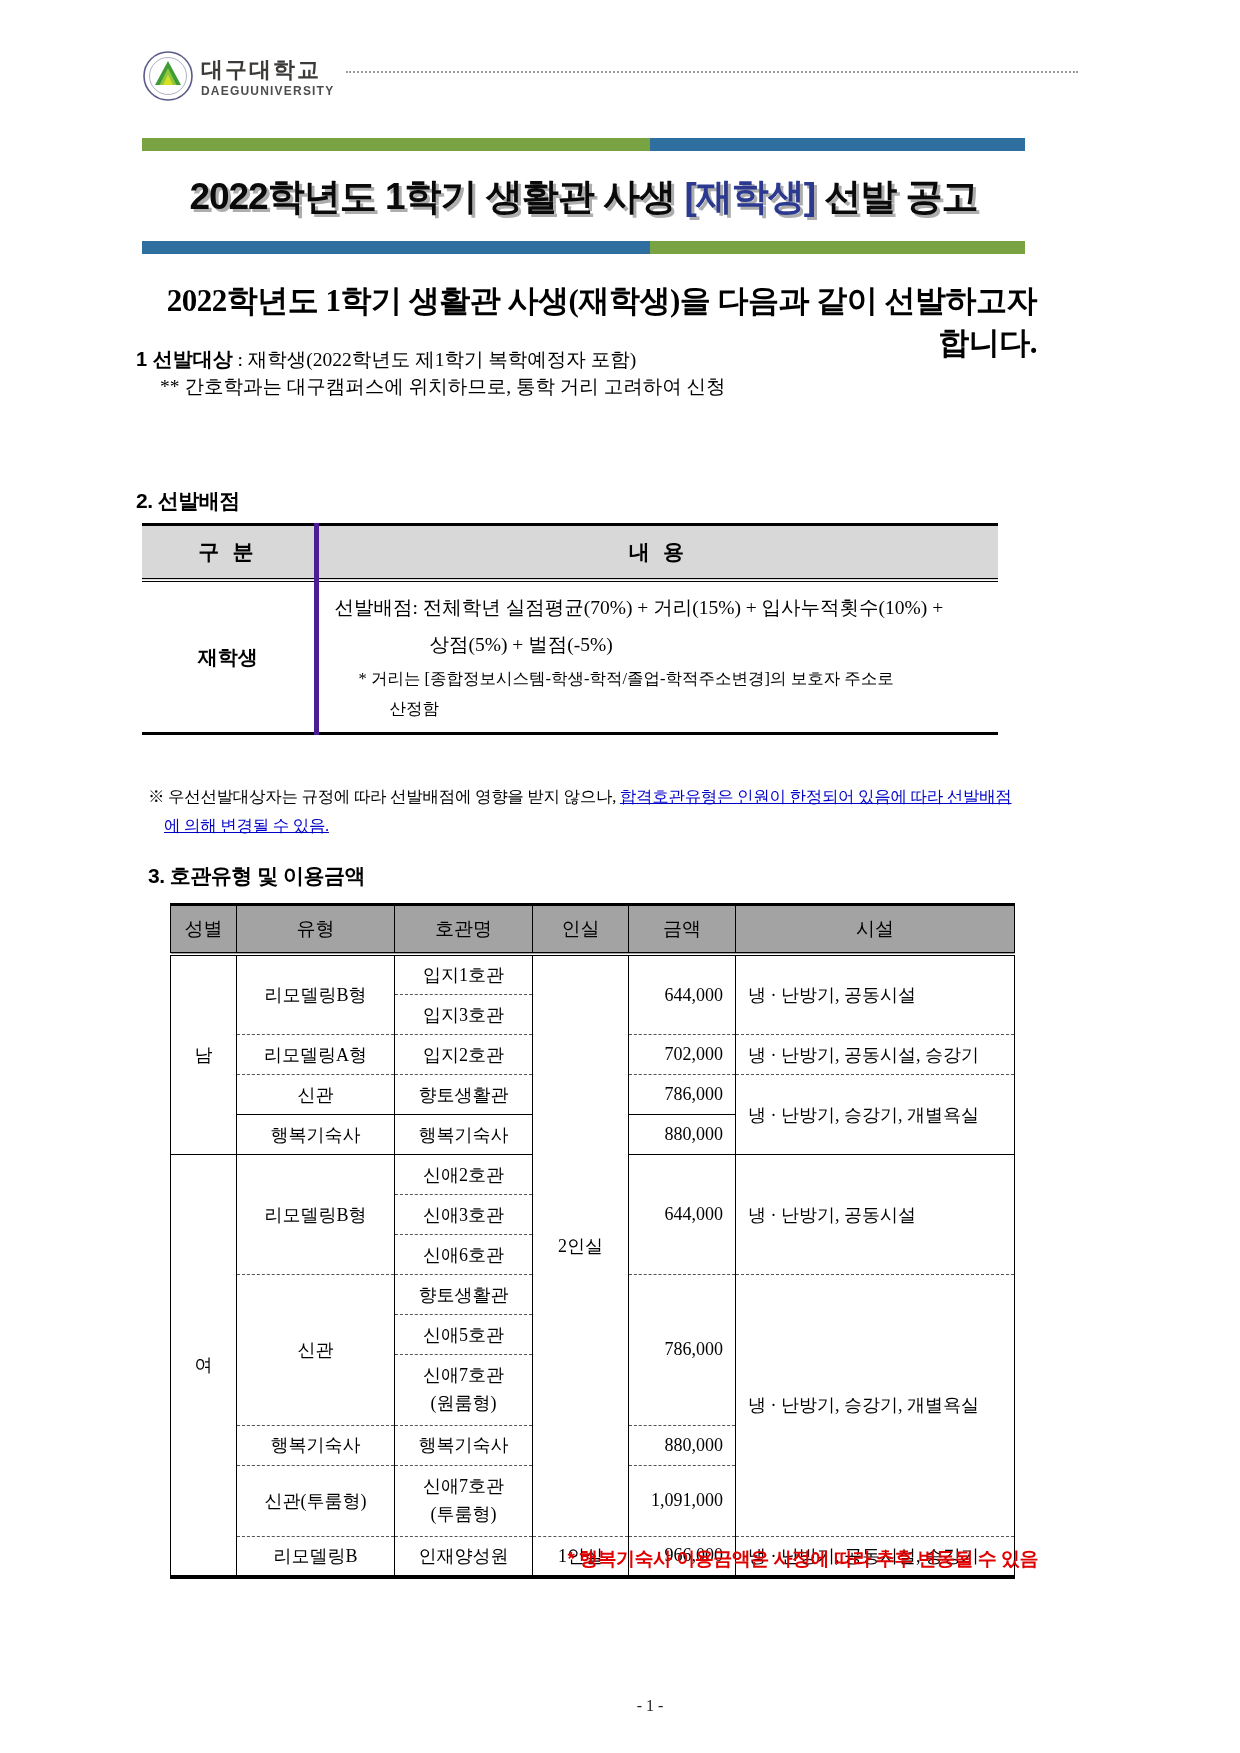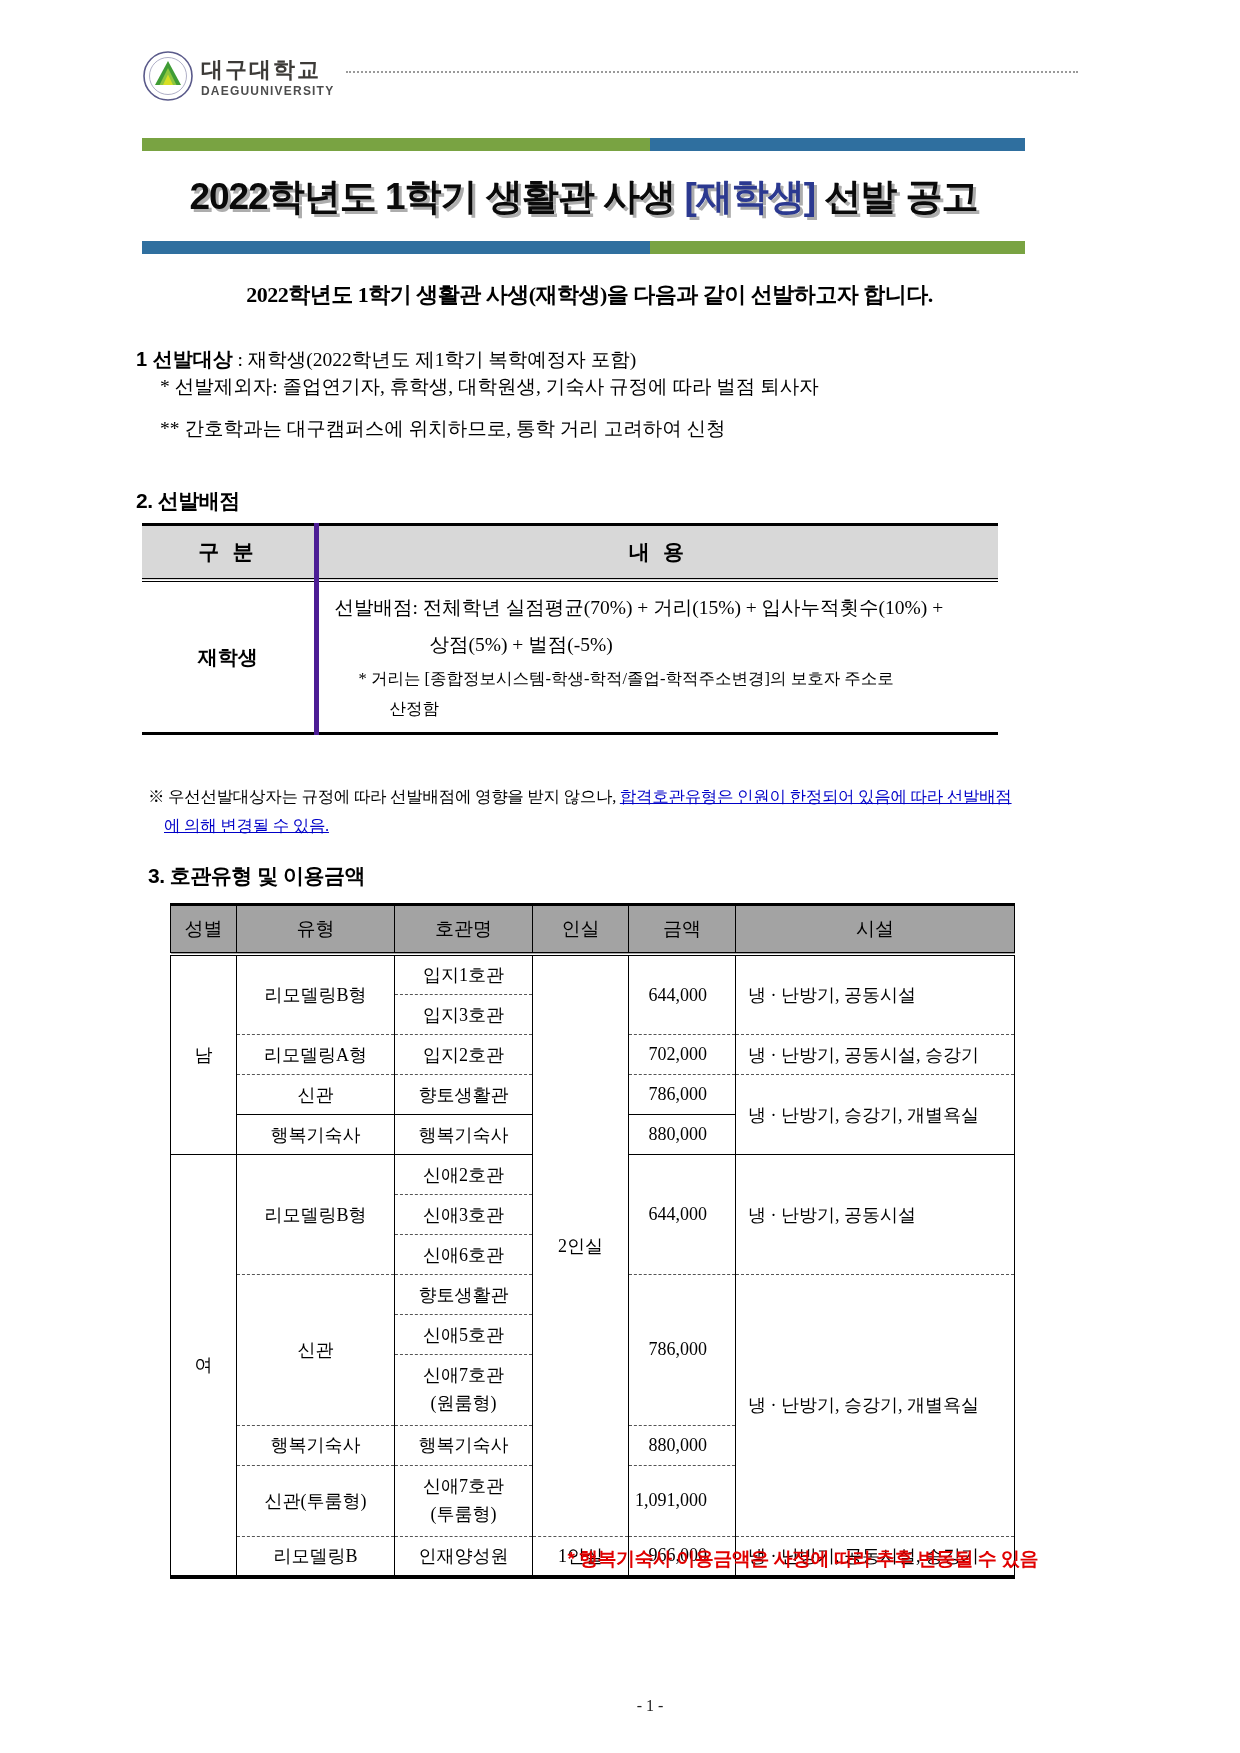--- a/index.html
+++ b/index.html
@@ -39,21 +39,21 @@
     text-align: center; padding: 21px 0 19px;
     font-family: "Liberation Sans", "DejaVu Sans", sans-serif;
     font-weight: bold; font-size: 37px; letter-spacing: -1px;
     color: #0a0a0a; text-shadow: 3px 3px 0 #adadad;
     white-space: nowrap;
   }
   .banner-title .hl { color: #2B3990; margin-top: 26px; }
   
   .subtitle {
     position: absolute; top: 280px; left: 112px; width: 895px;
-    text-align: center; font-weight: bold; font-size: 22px; letter-spacing: -0.5px;
+    text-align: right; font-weight: bold; font-size: 31px; letter-spacing: -0.5px;
   }
   
   .section1 { position: absolute; top: 346px; left: 106px; right: 110px; font-size: 19.5px; }
   .s1-head { font-family: "Liberation Sans", "DejaVu Sans", sans-serif; font-weight: bold; font-size: 20px; }
   .s1-line { margin-bottom: 0; }
   .s1-sub { margin-left: 24px; margin-bottom: 15px; font-size: 19.5px; }
   
   .sec-heading {
     position: absolute; left: 106px;
     font-family: "Liberation Sans", "DejaVu Sans", sans-serif;
@@ -92,21 +92,21 @@
     border-collapse: collapse;
     border-top: 3px solid #000; border-bottom: 4px solid #000;
     font-size: 18px;
   }
   .t3 th, .t3 td { border-left: 1px solid #000; border-right: 1px solid #000; vertical-align: middle; }
   .t3 th {
     background: #a3a3a3; border-bottom: 4px double #000;
     font-weight: normal; font-size: 19px; padding: 10px 0; text-align: center;
   }
   .t3 td { text-align: center; padding: 7px 4px; height: 40px; }
-  .t3 td.price { text-align: right; padding-right: 28px; }
+  .t3 td.price { text-align: right; padding-right: 12px; }
   .t3 td.fac { text-align: left; padding-left: 12px; }
   .t3 td.bb-dash { border-bottom: 1px dashed #555; }
   .t3 td.bb-solid { border-bottom: 1px solid #000; }
   .t3 .two-line div { line-height: 1.55; }
   
   .red-note {
     position: absolute; top: 1546px; left: 140px; width: 868px;
     text-align: right; color: #E00000; font-weight: bold; font-size: 19px;
     font-family: "Liberation Sans", "DejaVu Sans", sans-serif; letter-spacing: -0.5px;
   }
@@ -143,21 +143,20 @@
   <div class="banner">
     <div class="bar bar-top"></div>
     <div class="banner-title"><span>2022학년도 1학기 생활관 사생 </span><span class="hl">[재학생]</span><span> 선발 공고</span></div>
     <div class="bar bar-bottom"></div>
   </div>
 
   <div class="subtitle">2022학년도 1학기 생활관 사생(재학생)을 다음과 같이 선발하고자 합니다.</div>
 
   <div class="section1">
     <div class="s1-line"><span class="s1-head">1 선발대상</span><span> : 재학생(2022학년도 제1학기 복학예정자 포함)</span></div>
-    <div class="s1-sub">* 선발제외자: 졸업연기자, 휴학생, 대학원생, 기숙사 규정에 따라 벌점 퇴사자</div>
     <div class="s1-sub">** 간호학과는 대구캠퍼스에 위치하므로, 통학 거리 고려하여 신청</div>
   </div>
 
   <div class="sec-heading sec2-heading">2. 선발배점</div>
 
   <table class="t2">
     <colgroup>
         <col style="width:174px">
         <col>
       </colgroup>

